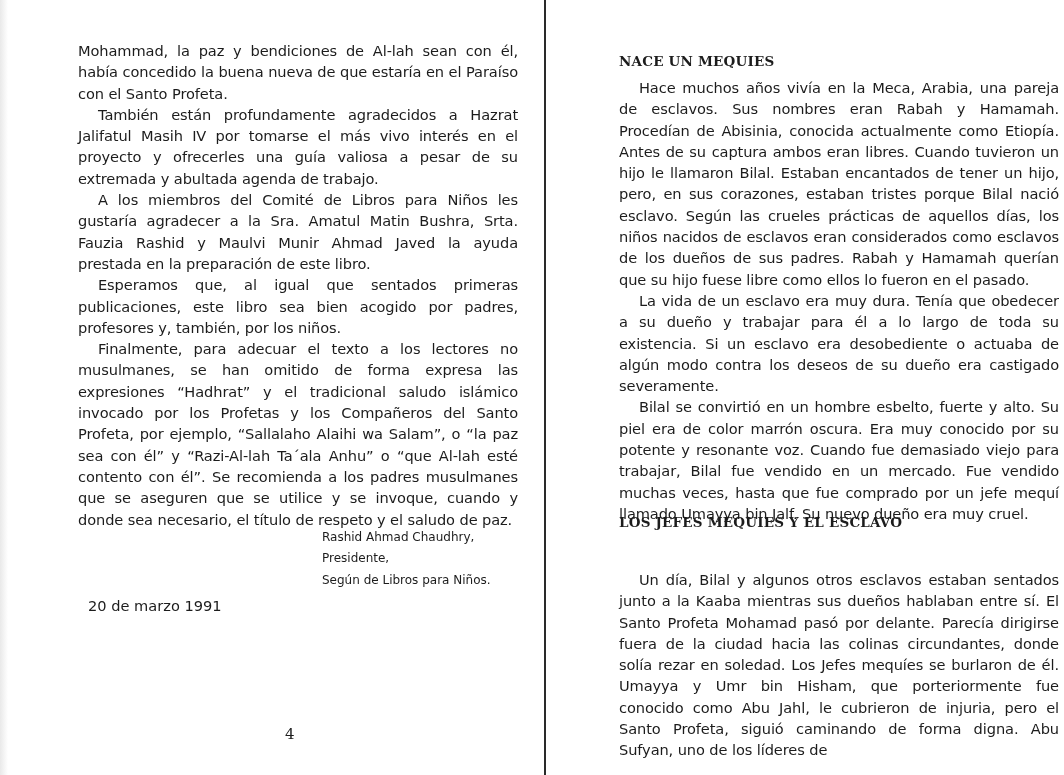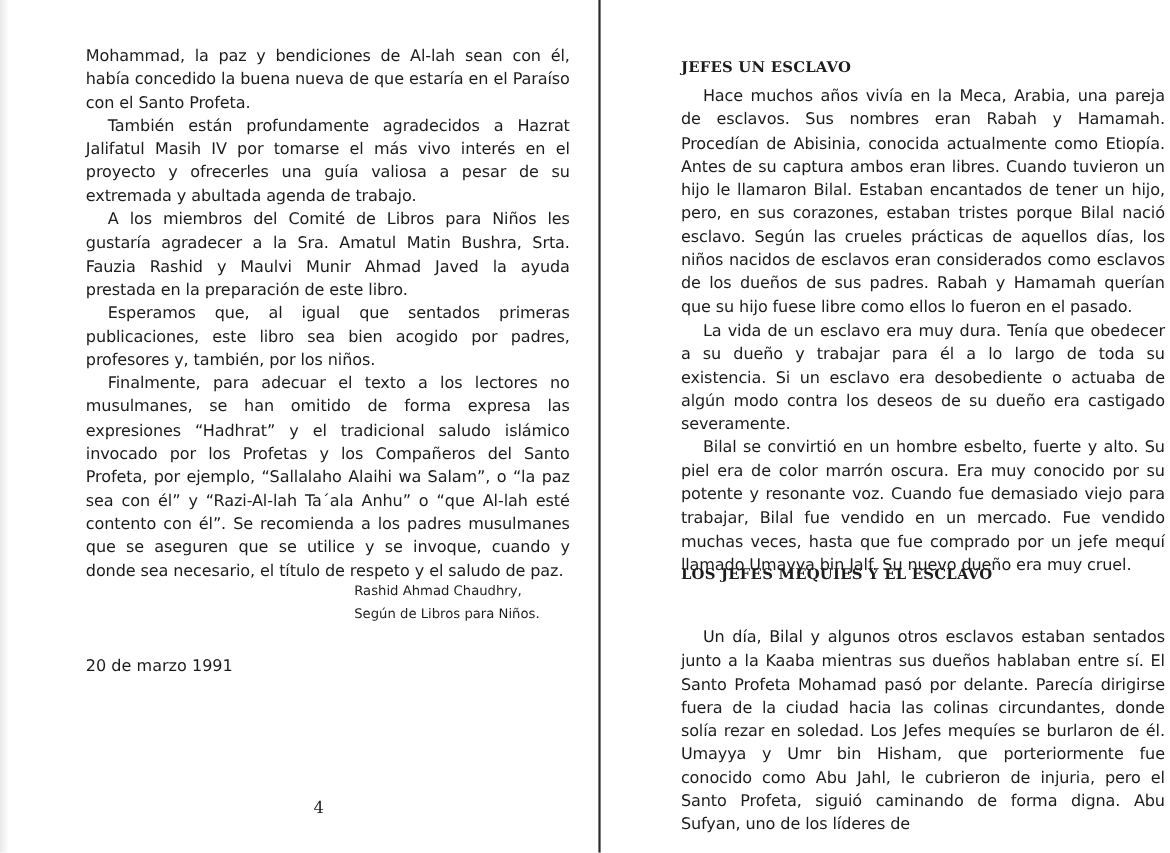--- a/index.html
+++ b/index.html
@@ -17,21 +17,21 @@
   .text-block {
     position:absolute; font-size:14.6px; line-height:21.3px; text-align:justify;
     letter-spacing:-0.1px;
   }
   .text-block p { margin:0; }
   .text-block p.indent { text-indent:20px; }
 
   .left-text { left:36px; top:40px; width:440px; }
   .signature { position:absolute; left:280px; top:527px; font-size:12px; line-height:21.3px; }
   .signature div { white-space:nowrap; }
-  .date { position:absolute; left:36px; top:597px; font-size:14.6px; }
+  .date { position:absolute; left:46px; top:597px; font-size:14.6px; }
   .page-num { position:absolute; font-family:"DejaVu Serif", serif; font-size:15px; }
   .pn-left { left:243px; top:725px; }
 
   .heading {
     position:absolute; font-family:"DejaVu Serif", serif; font-weight:bold;
     font-size:13.5px; letter-spacing:0.2px; white-space:nowrap;
   }
   .h1 { left:619px; top:53px; }
   .h2 { left:619px; top:514px; }
   .right-text1 { left:619px; top:77px; width:440px; }
@@ -47,34 +47,35 @@
     <div class="text-block left-text">
       <p>Mohammad, la paz y bendiciones de Al-lah sean con él, había concedido la buena nueva de que estaría en el Paraíso con el Santo Profeta.</p>
       <p class="indent">También están profundamente agradecidos a Hazrat Jalifatul Masih IV por tomarse el más vivo interés en el proyecto y ofrecerles una guía valiosa a pesar de su extremada y abultada agenda de trabajo.</p>
       <p class="indent">A los miembros del Comité de Libros para Niños les gustaría agradecer a la Sra. Amatul Matin Bushra, Srta. Fauzia Rashid y Maulvi Munir Ahmad Javed la ayuda prestada en la preparación de este libro.</p>
       <p class="indent">Esperamos que, al igual que sentados primeras publicaciones, este libro sea bien acogido por padres, profesores y, también, por los niños.</p>
       <p class="indent">Finalmente, para adecuar el texto a los lectores no musulmanes, se han omitido de forma expresa las expresiones “Hadhrat” y el tradicional saludo islámico invocado por los Profetas y los Compañeros del Santo Profeta, por ejemplo, “Sallalaho Alaihi wa Salam”, o “la paz sea con él” y “Razi-Al-lah Ta´ala Anhu” o “que Al-lah esté contento con él”. Se recomienda a los padres musulmanes que se aseguren que se utilice y se invoque, cuando y donde sea necesario, el título de respeto y el saludo de paz.</p>
     </div>
 
     <div class="signature">
       <div>Rashid Ahmad Chaudhry,</div>
+      <div>Presidente,</div>
       <div>Según de Libros para Niños.</div>
     </div>
 
     <div class="date">20 de marzo 1991</div>
     <div class="page-num pn-left">4</div>
   </div>
 
   <div class="divider"></div>
 
   <div class="page page-right">
     
   </div>
 
-  <div class="heading h1">JEFES UN ESCLAVO</div>
+  <div class="heading h1">NACE UN MEQUIES</div>
   <div class="text-block right-text1">
     <p class="indent">Hace muchos años vivía en la Meca, Arabia, una pareja de esclavos. Sus nombres eran Rabah y Hamamah. Procedían de Abisinia, conocida actualmente como Etiopía. Antes de su captura ambos eran libres. Cuando tuvieron un hijo le llamaron Bilal. Estaban encantados de tener un hijo, pero, en sus corazones, estaban tristes porque Bilal nació esclavo. Según las crueles prácticas de aquellos días, los niños nacidos de esclavos eran considerados como esclavos de los dueños de sus padres. Rabah y Hamamah querían que su hijo fuese libre como ellos lo fueron en el pasado.</p>
     <p class="indent">La vida de un esclavo era muy dura. Tenía que obedecer a su dueño y trabajar para él a lo largo de toda su existencia. Si un esclavo era desobediente o actuaba de algún modo contra los deseos de su dueño era castigado severamente.</p>
     <p class="indent">Bilal se convirtió en un hombre esbelto, fuerte y alto. Su piel era de color marrón oscura. Era muy conocido por su potente y resonante voz. Cuando fue demasiado viejo para trabajar, Bilal fue vendido en un mercado. Fue vendido muchas veces, hasta que fue comprado por un jefe mequí llamado Umayya bin Jalf. Su nuevo dueño era muy cruel.</p>
   </div>
 
   <div class="heading h2">LOS JEFES MEQUIES Y EL ESCLAVO</div>
   <div class="text-block right-text2">
     <p class="indent">Un día, Bilal y algunos otros esclavos estaban sentados junto a la Kaaba mientras sus dueños hablaban entre sí. El Santo Profeta Mohamad pasó por delante. Parecía dirigirse fuera de la ciudad hacia las colinas circundantes, donde solía rezar en soledad. Los Jefes mequíes se burlaron de él. Umayya y Umr bin Hisham, que porteriormente fue conocido como Abu Jahl, le cubrieron de injuria, pero el Santo Profeta, siguió caminando de forma digna. Abu Sufyan, uno de los líderes de</p>
   </div>

